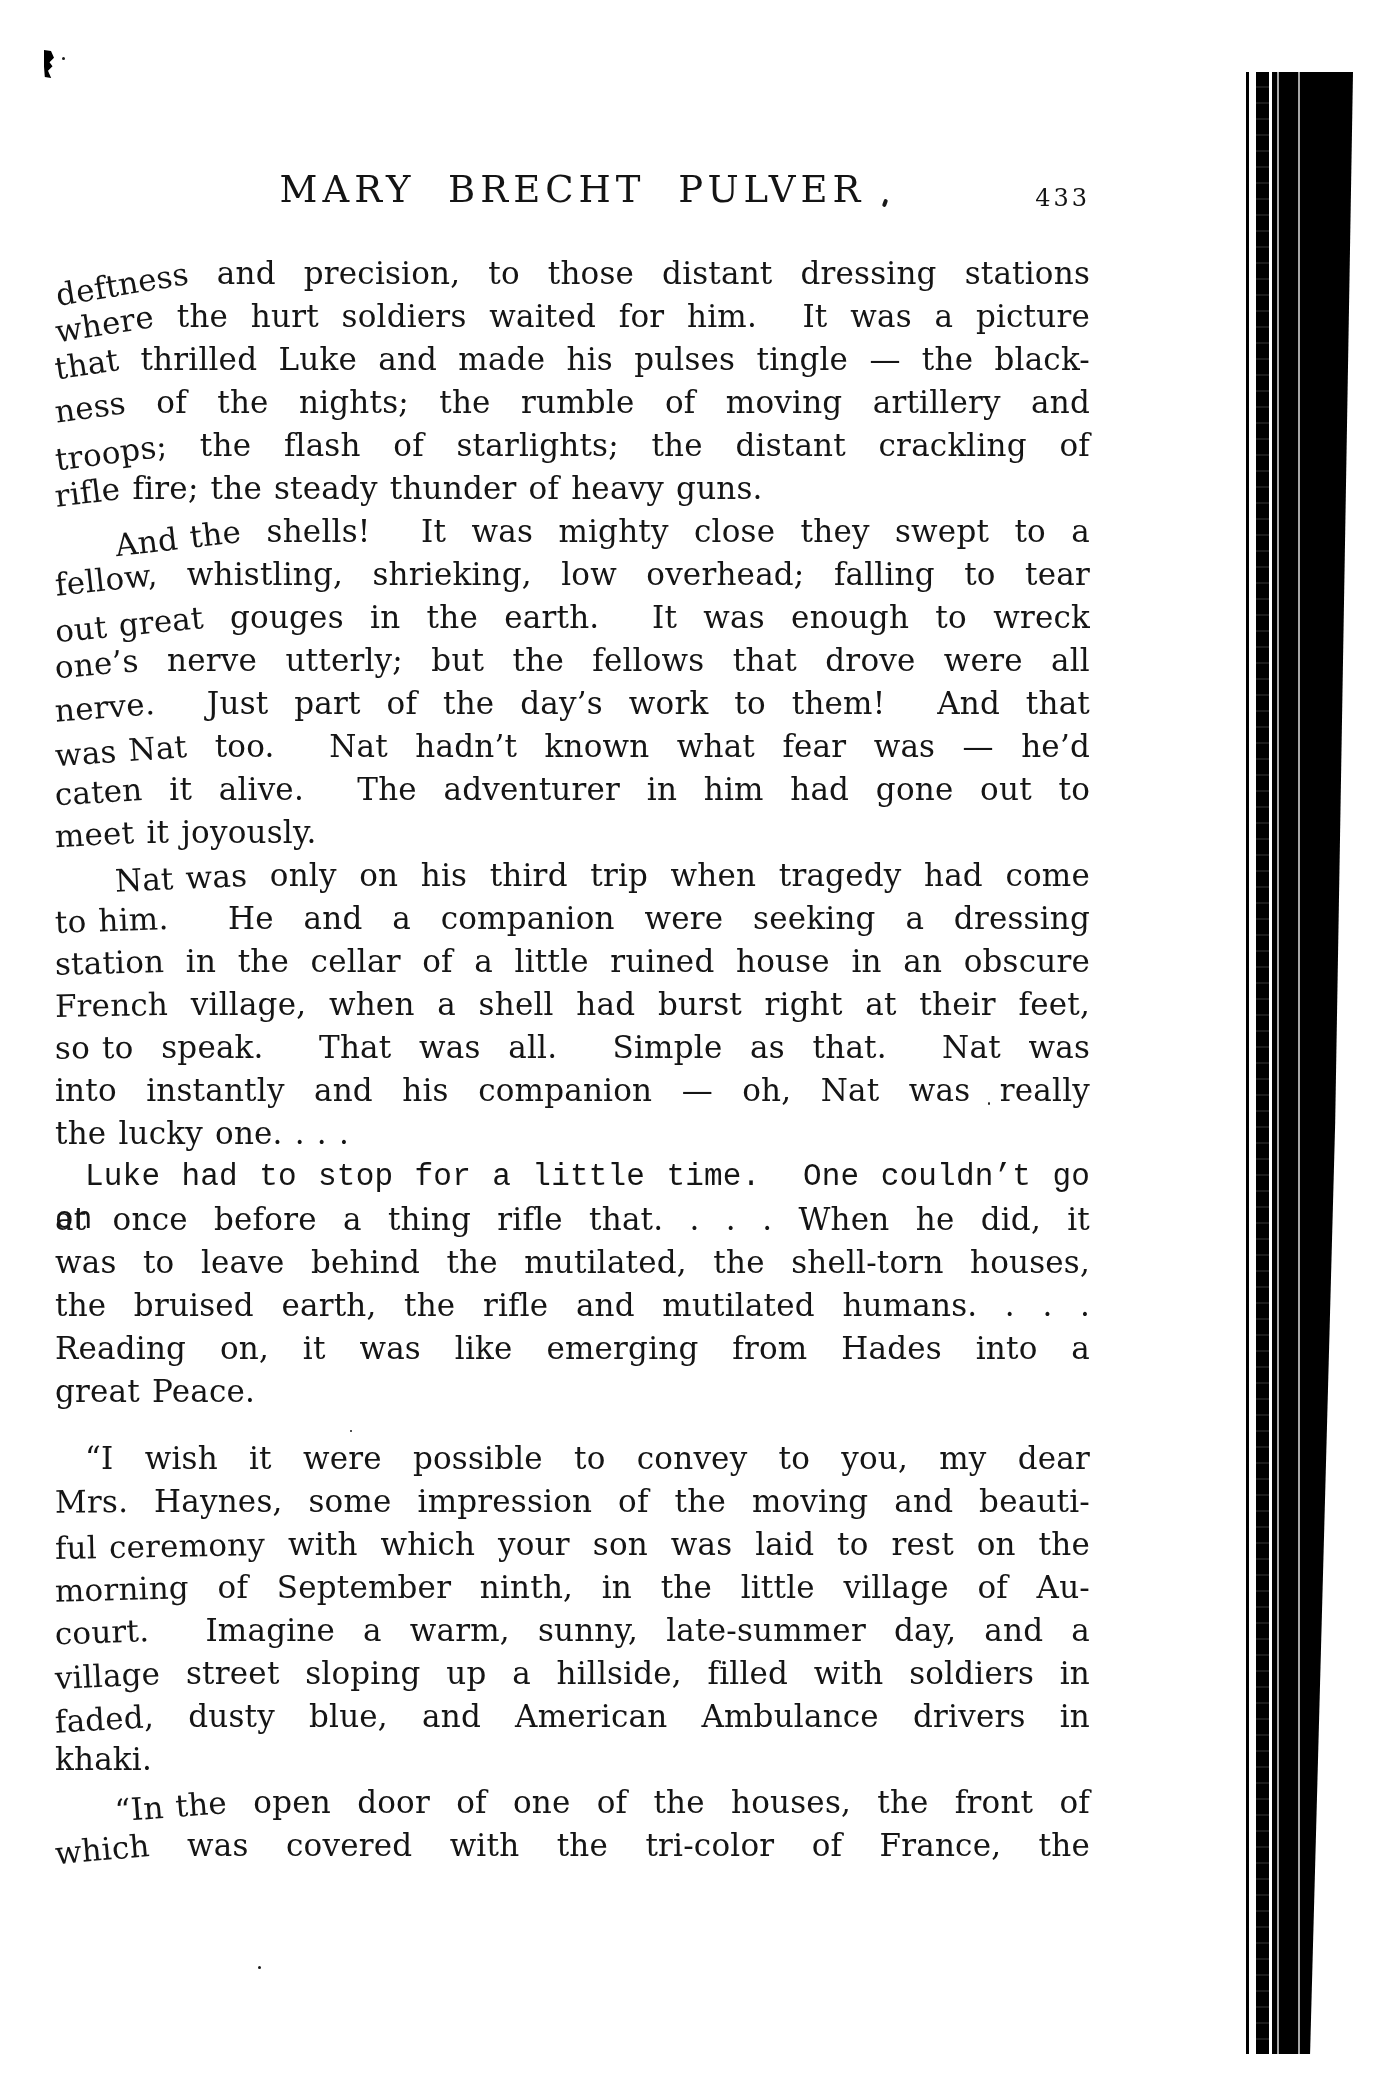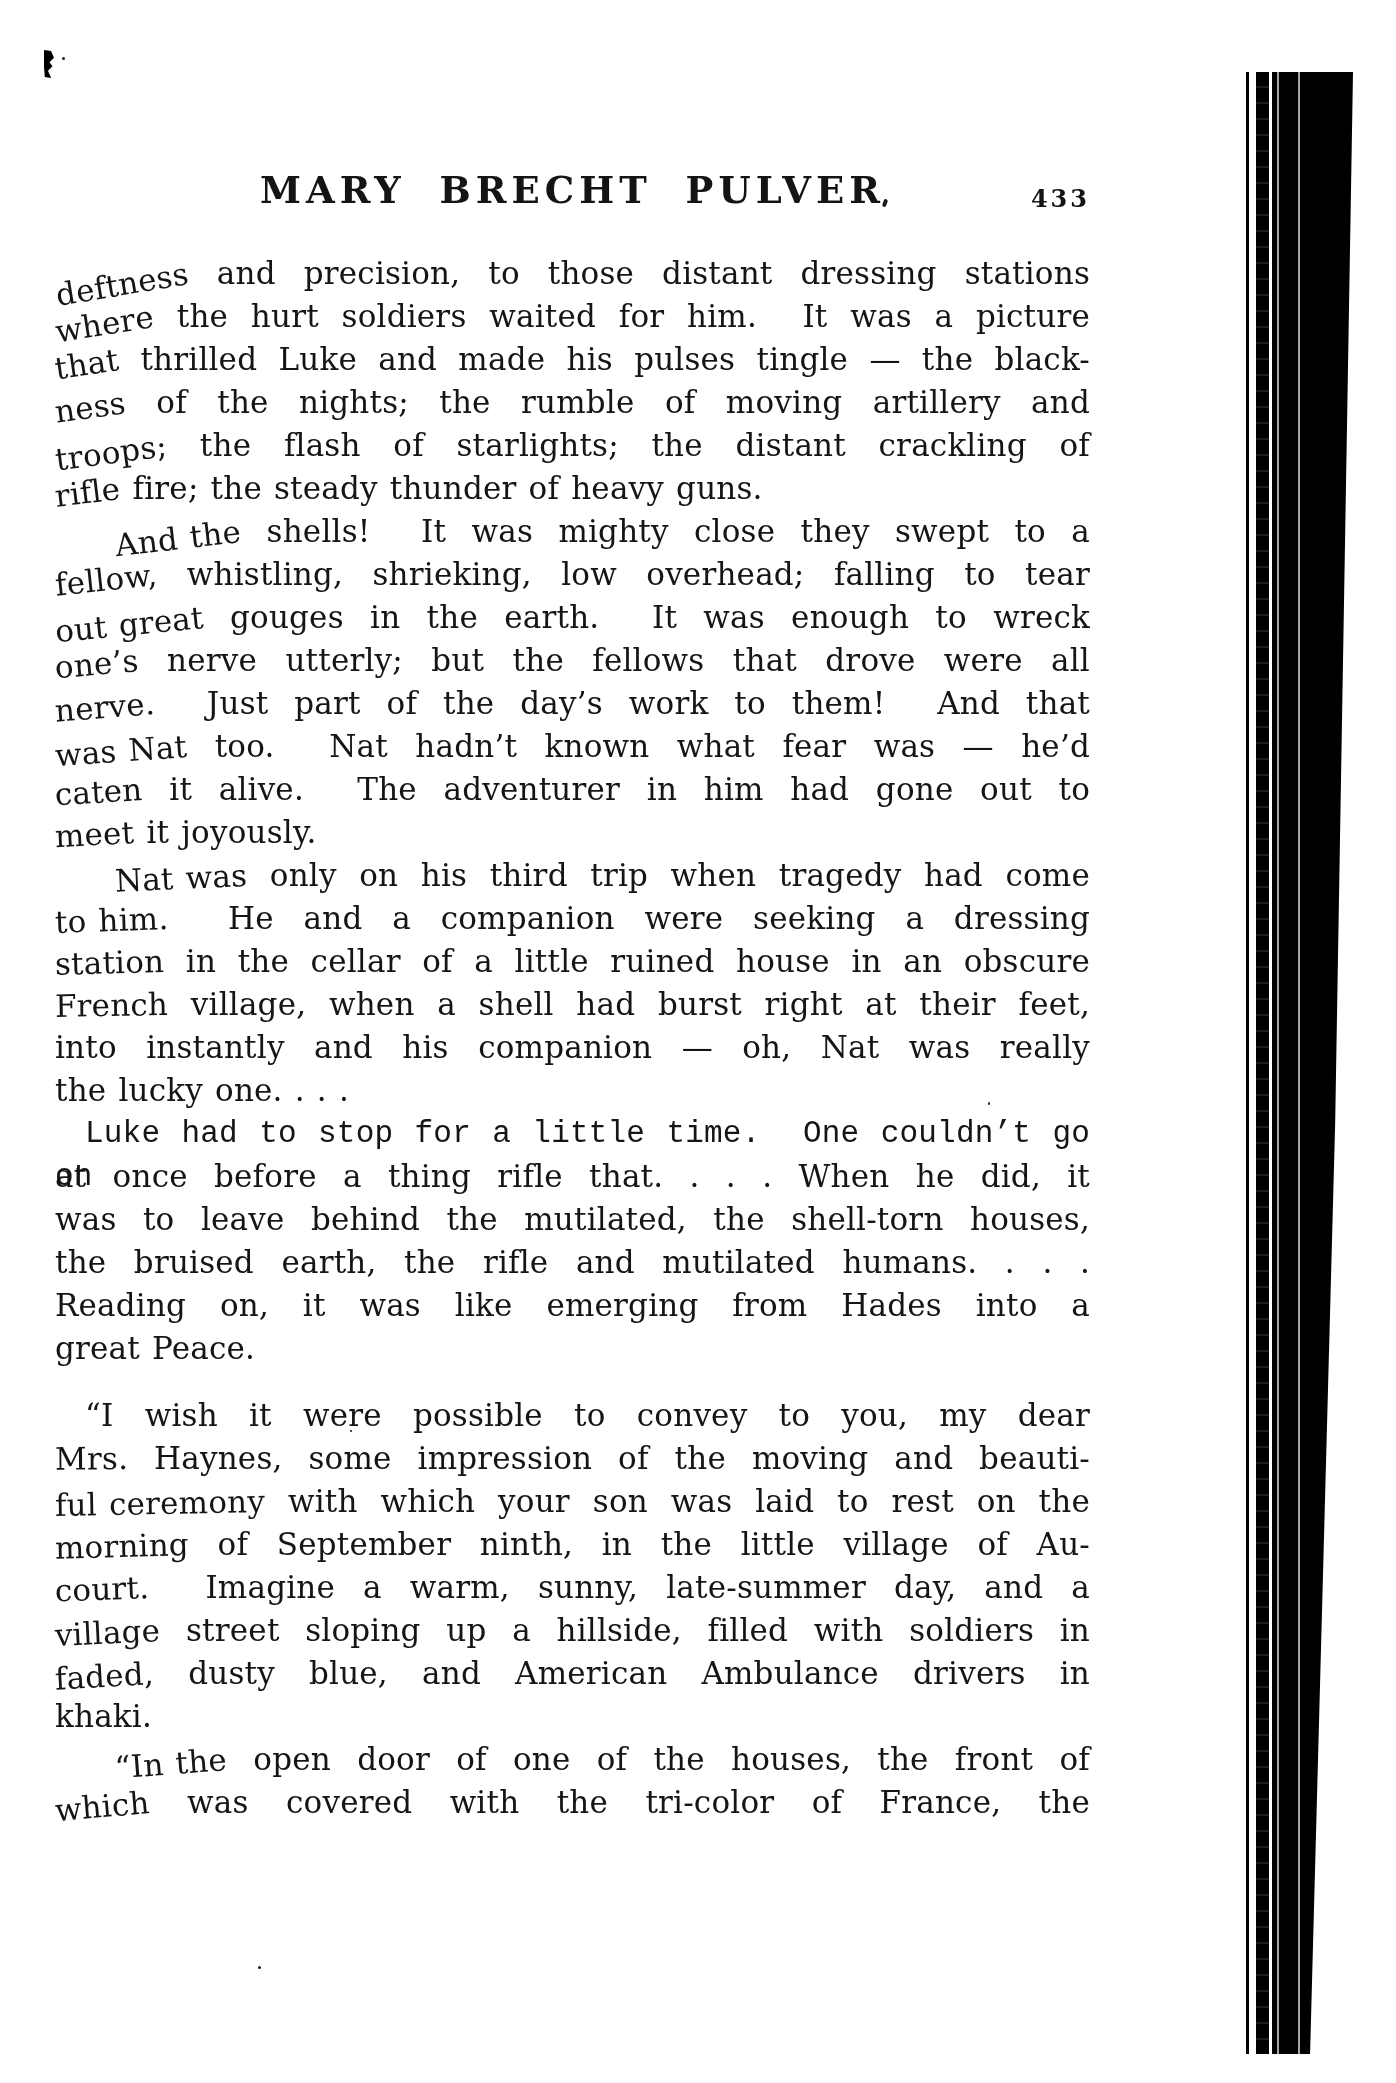--- a/index.html
+++ b/index.html
@@ -8,21 +8,21 @@
     width:1396px;height:2083px;
     background:#ffffff;
     overflow:hidden;
     font-family:"DejaVu Serif", serif;
     color:#111;
   }
   .content{
     position:absolute;
     left:55px;top:168px;width:1035px;
   }
-  .header{position:relative;height:44px;font-weight:bold;}
+  .header{position:relative;height:44px;}
   .title{
     text-align:center;
     font-size:37px;
     letter-spacing:5px;
     word-spacing:16px;
     line-height:44px;
     white-space:nowrap;
     color:#141414;
   }
   .pageno{
@@ -104,20 +104,21 @@
           <div class="line"><span class="fw" style="transform: rotate(-4.5deg);">nerve.</span>  Just part of the day’s work to them!  And that</div>
           <div class="line"><span class="fw" style="transform: rotate(-4deg);">was Nat</span> too.  Nat hadn’t known what fear was — he’d</div>
           <div class="line"><span class="fw" style="transform: rotate(-3.5deg);">caten</span> it alive.  The adventurer in him had gone out to</div>
           <div class="line short"><span class="fw" style="transform: rotate(-3deg);">meet</span> it joyously.</div>
         </div>
         <div class="para">
           <div class="line" style="text-indent: 30px;"><span class="fw" style="transform: rotate(-2.5deg);">Nat was</span> only on his third trip when tragedy had come</div>
           <div class="line"><span class="fw" style="transform: rotate(-2deg);">to him.</span>  He and a companion were seeking a dressing</div>
           <div class="line"><span class="fw" style="transform: rotate(-1.5deg);">station</span> in the cellar of a little ruined house in an obscure</div>
           <div class="line"><span class="fw" style="transform: rotate(-1deg);">French</span> village, when a shell had burst right at their feet,</div>
+          <div class="line"><span class="fw" style="transform: rotate(-0.5deg);">so to</span> speak.  That was all.  Simple as that.  Nat was</div>
           <div class="line">into instantly and his companion — oh, Nat was really</div>
           <div class="line short">the lucky one. . . .</div>
         </div>
         <div class="para">
           <div class="line" style="text-indent: 30px; font-family: Liberation Mono, monospace;">Luke had to stop for a little time.  One couldn’t go on</div>
           <div class="line">at once before a thing rifle that. . . . When he did, it</div>
           <div class="line">was to leave behind the mutilated, the shell-torn houses,</div>
           <div class="line">the bruised earth, the rifle and mutilated humans. . . .</div>
           <div class="line">Reading on, it was like emerging from Hades into a</div>
           <div class="line short">great Peace.</div>

